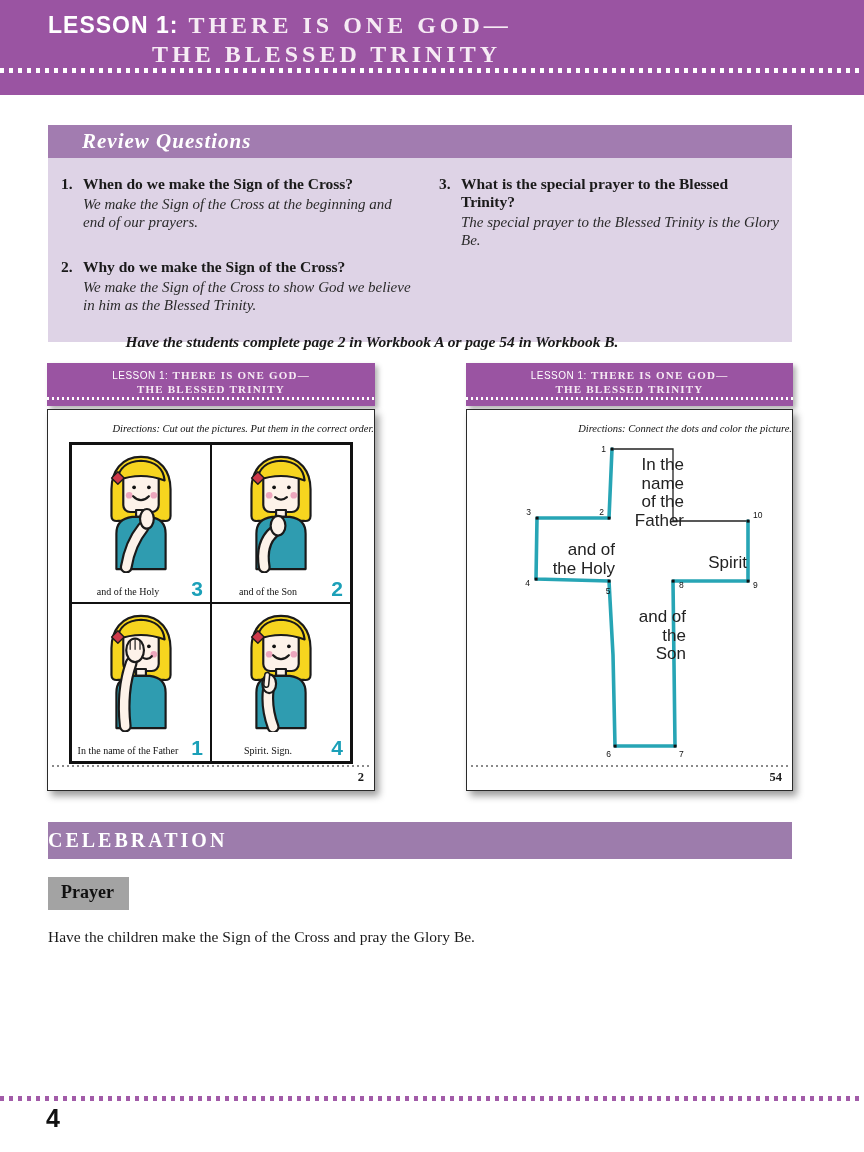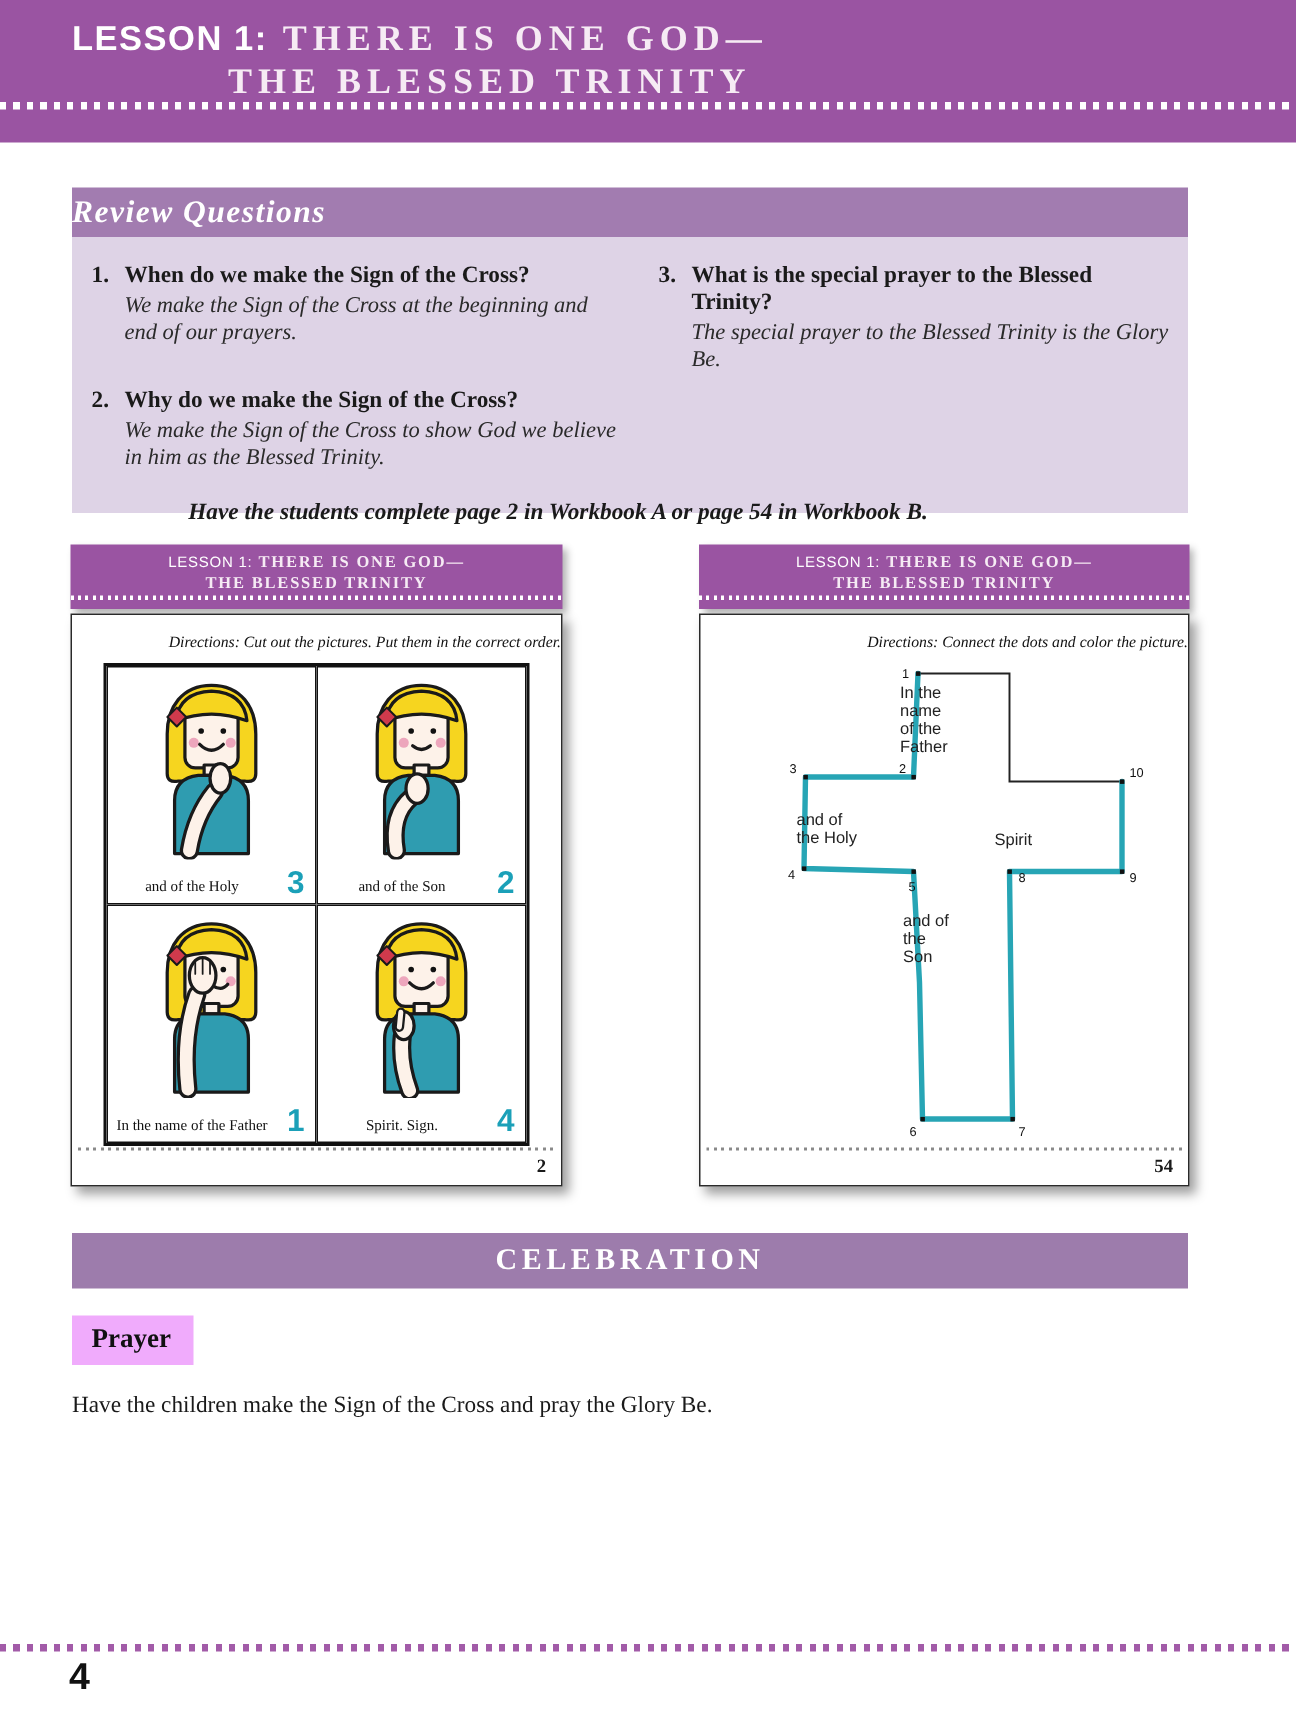--- a/index.html
+++ b/index.html
@@ -13,21 +13,21 @@
                 color:#fff;letter-spacing:1px;margin-right:10px;}
   .banner-serif{font-family:"Liberation Serif",serif;font-weight:bold;font-size:24px;
                 color:#f6ebf4;letter-spacing:4px;}
   .banner-line2{display:block;margin-left:104px;}
   .dots-white{position:absolute;left:0;right:0;bottom:22px;height:5px;
       background-image:repeating-linear-gradient(to right,#fff 0 4px,transparent 4px 9px);}
 
   
   .review{position:absolute;left:48px;top:125px;width:744px;}
   .review-header{height:33px;line-height:33px;background:#a27cb0;color:#fff;
-      font-style:italic;font-weight:bold;font-size:21px;letter-spacing:1px;padding-left:0;}
+      font-style:italic;font-weight:bold;font-size:21px;letter-spacing:1px;padding-left:34px;}
   .review-body{background:#ded3e6;display:flex;gap:26px;padding:17px 12px 28px 13px;}
   .review-col{flex:0 0 352px;}
   .review-col.right{flex:1 1 auto;}
   .question{font-size:15.5px;}
   .question + .question{margin-top:26px;}
   .q-line{font-weight:bold;display:flex;}
   .qnum{width:22px;flex:0 0 22px;}
   .answer{font-style:italic;font-size:15px;margin-left:22px;margin-top:2px;
           line-height:1.22;white-space:pre-line;color:#2a2a2a;}
 
@@ -57,31 +57,31 @@
   .cutout-grid{width:280px;margin:8px auto 0;border:2px solid #111;
                display:grid;grid-template-columns:1fr 1fr;}
   .cell{position:relative;height:157px;border:1px solid #111;background:#fff;overflow:hidden;}
   .cell svg{display:block;margin:2px auto 0;}
   .cap{position:absolute;left:0;right:26px;bottom:5px;text-align:center;font-size:10px;color:#111;}
   .capnum{position:absolute;right:7px;bottom:1px;font-family:"Liberation Sans",sans-serif;
           font-weight:bold;font-size:21px;color:#1ba0b8;}
 
   
   .cross-wrap{position:absolute;left:0;top:0;width:327px;height:380px;}
-  .cross-label{position:absolute;font-family:"Liberation Sans",sans-serif;font-size:11px;
-      color:#222;text-align:left;line-height:1.1;white-space:pre-line;width:84px;}
+  .cross-label{position:absolute;font-family:"Liberation Sans",sans-serif;font-size:17px;
+      color:#222;text-align:right;line-height:1.1;white-space:pre-line;width:84px;}
   .lbl-father{left:133px;top:46px;}
   .lbl-holy{left:64px;top:131px;}
   .lbl-spirit{left:196px;top:144px;}
   .lbl-son{left:135px;top:198px;}
 
   
   .celebration{position:absolute;left:48px;top:822px;width:744px;height:37px;line-height:37px;
-      background:#9d7cac;color:#fff;text-align:center;font-weight:bold;font-size:20px;letter-spacing:3px;}
-  .prayer-label{position:absolute;left:48px;top:877px;background:#f0abfc;color:#111;
+      background:#9d7cac;color:#fff;font-weight:bold;font-size:20px;letter-spacing:3px;}
+  .prayer-label{position:absolute;left:48px;top:877px;background:#a3a3a3;color:#111;
       font-weight:bold;font-size:18px;padding:5px 15px 7px 13px;}
   .prayer-text{position:absolute;left:48px;top:928px;font-size:15.5px;}
 
   
   .dots-purple{position:absolute;left:0;right:0;top:1096px;height:5px;
       background-image:repeating-linear-gradient(to right,#a25ba8 0 4px,transparent 4px 9px);}
   .page-number{position:absolute;left:46px;top:1104px;font-family:"Liberation Sans",sans-serif;
       font-weight:bold;font-size:25px;color:#111;}
 </style>
 </head>

